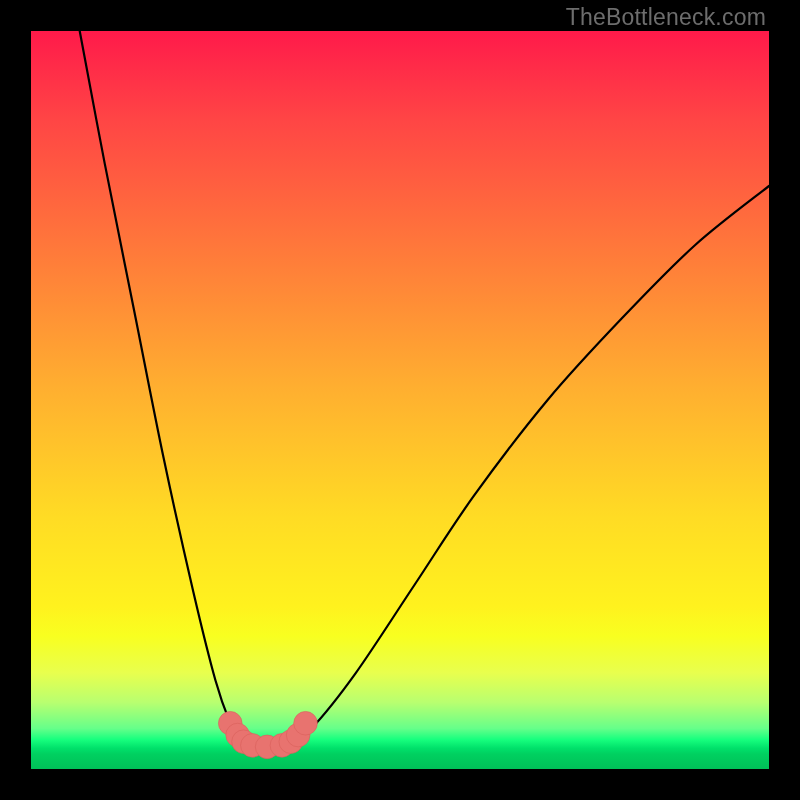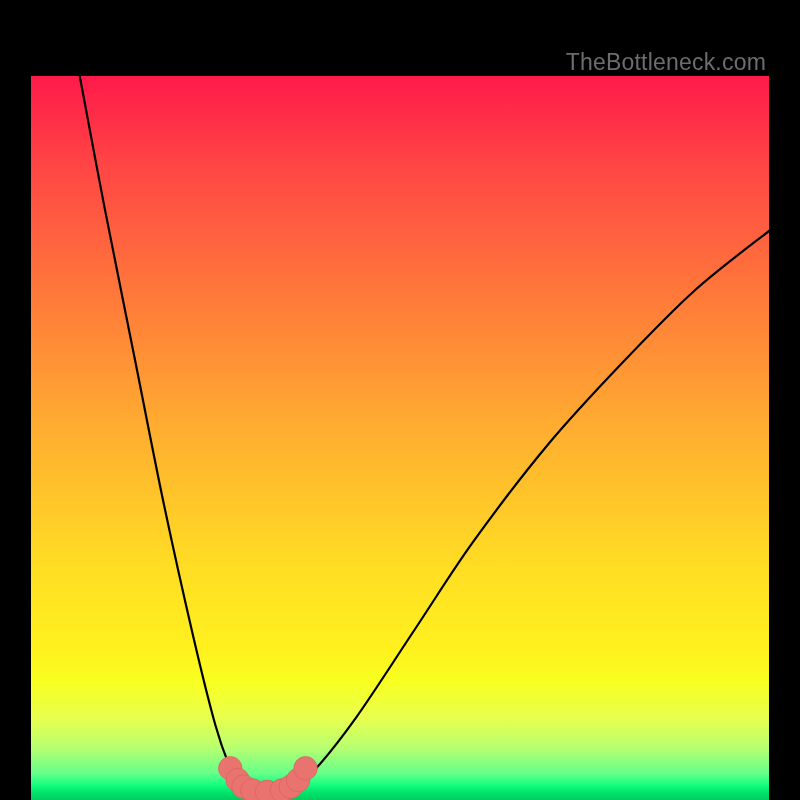--- a/index.html
+++ b/index.html
@@ -9,21 +9,20 @@
     height: 800px;
     overflow: hidden;
     background: #000;
     font-family: Arial, Helvetica, sans-serif;
   }
   .frame {
     position: absolute;
     left: 0; top: 0;
     width: 800px; height: 692px;
     background: #000;
-    margin-top: 45px;
   }
   .plot {
     position: absolute;
     left: 31px;
     top: 31px;
     width: 738px;
     height: 738px;
     
     background: linear-gradient(
       to bottom,

